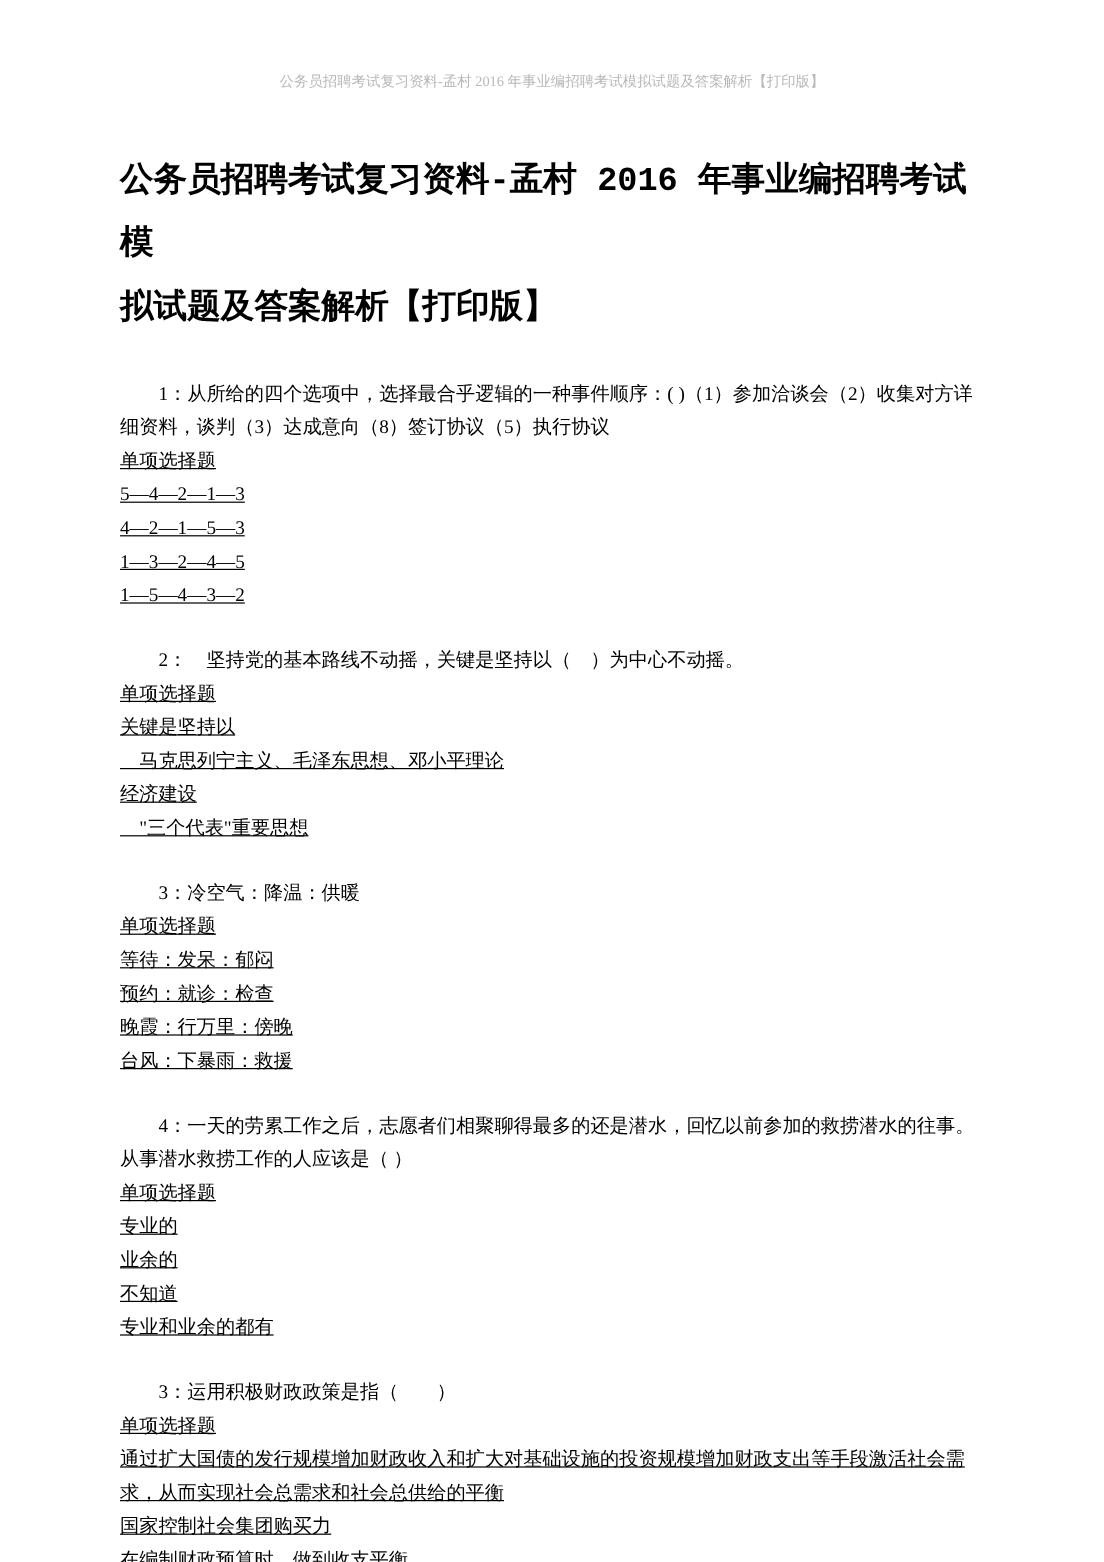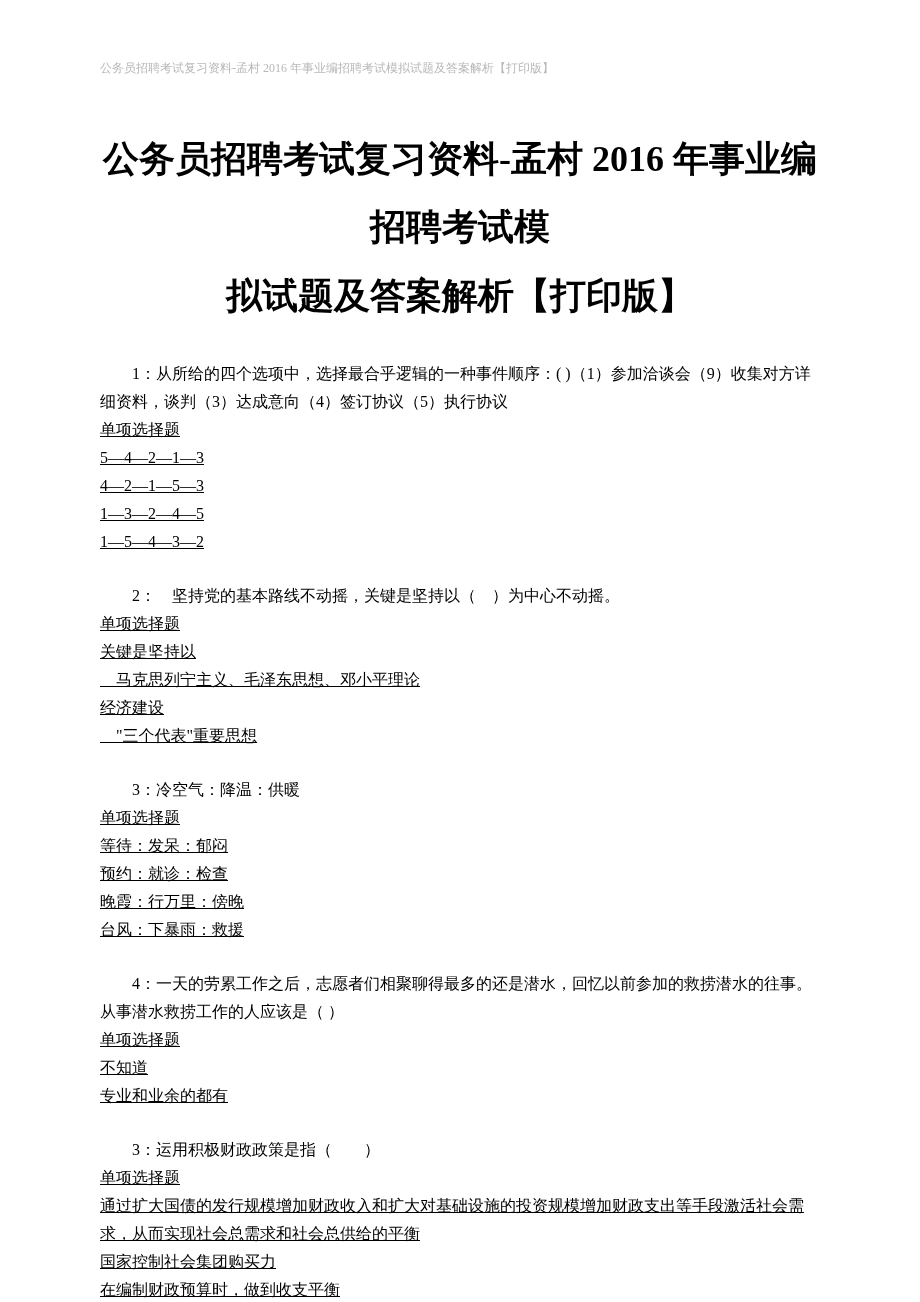--- a/index.html
+++ b/index.html
@@ -8,33 +8,33 @@
     background: #ffffff;
     font-family: "SimSun", "宋体", serif;
     color: #000000;
     width: 920px;
   }
   .page {
     padding: 60px 100px 40px 100px;
     box-sizing: border-box;
   }
   .header-line {
-    text-align: left;
+    text-align: center;
     font-size: 12px;
     color: #b8b8b8;
     margin-bottom: 48px;
     font-family: "SimSun", serif;
   }
   .title {
-    text-align: center;
-    font-size: 36px;
+    text-align: left;
+    font-size: 28px;
     font-weight: bold;
     line-height: 1.9;
     margin-bottom: 30px;
-    font-family: Liberation Serif, serif;
+    font-family: Liberation Mono, monospace;
   }
   .content {
     font-size: 16px;
     line-height: 1.75;
     font-family: "SimSun", serif;
   }
   .question-block {
     margin-bottom: 26px;
   }
   .question-stem {
@@ -52,21 +52,21 @@
   <div class="header-line">公务员招聘考试复习资料-孟村 2016 年事业编招聘考试模拟试题及答案解析【打印版】</div>
 
   <div class="title">
     <div>公务员招聘考试复习资料-孟村 2016 年事业编招聘考试模</div>
     <div>拟试题及答案解析【打印版】</div>
   </div>
 
   <div class="content">
 
     <div class="question-block">
-      <div class="question-stem">1：从所给的四个选项中，选择最合乎逻辑的一种事件顺序：( )（1）参加洽谈会（9）收集对方详细资料，谈判（3）达成意向（4）签订协议（5）执行协议</div>
+      <div class="question-stem">1：从所给的四个选项中，选择最合乎逻辑的一种事件顺序：( )（1）参加洽谈会（2）收集对方详细资料，谈判（3）达成意向（8）签订协议（5）执行协议</div>
       <div class="type-label">单项选择题</div>
       <div class="option">5—4—2—1—3</div>
       <div class="option">4—2—1—5—3</div>
       <div class="option">1—3—2—4—5</div>
       <div class="option">1—5—4—3—2</div>
     </div>
 
     <div class="question-block">
       <div class="question-stem">2：　坚持党的基本路线不动摇，关键是坚持以（　）为中心不动摇。</div>
       <div class="type-label">单项选择题</div>
@@ -81,20 +81,22 @@
       <div class="type-label">单项选择题</div>
       <div class="option">等待：发呆：郁闷</div>
       <div class="option">预约：就诊：检查</div>
       <div class="option">晚霞：行万里：傍晚</div>
       <div class="option">台风：下暴雨：救援</div>
     </div>
 
     <div class="question-block">
       <div class="question-stem">4：一天的劳累工作之后，志愿者们相聚聊得最多的还是潜水，回忆以前参加的救捞潜水的往事。　　从事潜水救捞工作的人应该是（ ）</div>
       <div class="type-label">单项选择题</div>
+      <div class="option">专业的</div>
+      <div class="option">业余的</div>
       <div class="option">不知道</div>
       <div class="option">专业和业余的都有</div>
     </div>
 
     <div class="question-block">
       <div class="question-stem">3：运用积极财政政策是指（　　）</div>
       <div class="type-label">单项选择题</div>
       <div class="option">通过扩大国债的发行规模增加财政收入和扩大对基础设施的投资规模增加财政支出等手段激活社会需求，从而实现社会总需求和社会总供给的平衡</div>
       <div class="option">国家控制社会集团购买力</div>
       <div class="option">在编制财政预算时，做到收支平衡</div>

